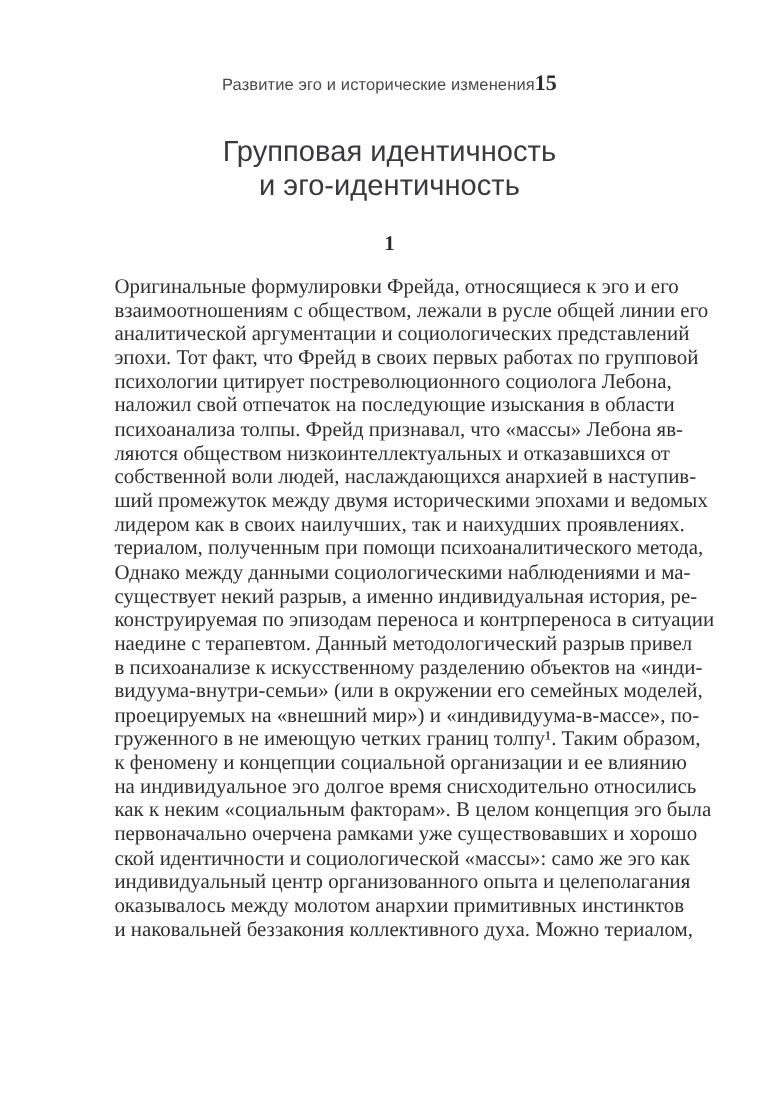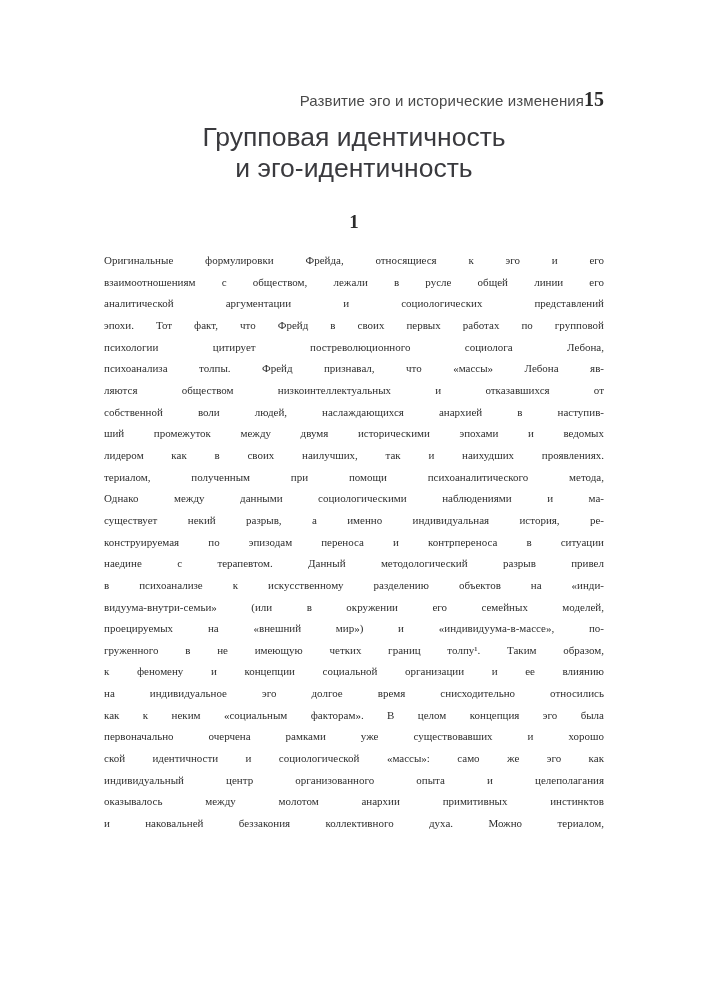--- a/index.html
+++ b/index.html
@@ -14,37 +14,36 @@
     background: #ffffff;
     overflow: hidden;
     font-family: "Liberation Serif", serif;
   }
   .running-row {
     position: absolute;
     left: 104px;
     width: 500px;
     top: 66px;
     display: flex;
-    justify-content: flex-end;
+    justify-content: center;
     align-items: baseline;
   }
   .running-head {
     font-family: "Liberation Sans", sans-serif;
     font-size: 15px;
     line-height: 20px;
     color: #4a4a4a;
     letter-spacing: 0.1px;
   }
   .page-number {
     font-family: "Liberation Serif", serif;
     font-size: 20px;
     line-height: 20px;
     font-weight: 700;
     color: #2b2b2b;
-    margin-top: 23px;
   }
   .chapter-title {
     position: absolute;
     left: 0;
     right: 0;
     top: 122px;
     text-align: center;
     font-family: "Liberation Sans", sans-serif;
     font-size: 26.5px;
     line-height: 31px;
@@ -62,21 +61,21 @@
     line-height: 24px;
     font-weight: 700;
     color: #2b2b2b;
   }
   .body-text {
     position: absolute;
     left: 104px;
     top: 250px;
     width: 500px;
     font-family: "Liberation Serif", serif;
-    font-size: 11px;
+    font-size: 19px;
     color: #2f2f2f;
   }
   .body-line {
     height: 21.66px;
     line-height: 21.66px;
     text-align: justify;
     text-align-last: justify;
     white-space: nowrap;
   }
 </style>
@@ -96,20 +95,21 @@
   </div>
 
   <div class="section-number">1</div>
 
   <div class="body-text">
       <div class="body-line">Оригинальные формулировки Фрейда, относящиеся к эго и его</div>
       <div class="body-line">взаимоотношениям с обществом, лежали в русле общей линии его</div>
       <div class="body-line">аналитической аргументации и социологических представлений</div>
       <div class="body-line">эпохи. Тот факт, что Фрейд в своих первых работах по групповой</div>
       <div class="body-line">психологии цитирует постреволюционного социолога Лебона,</div>
+      <div class="body-line">наложил свой отпечаток на последующие изыскания в области</div>
       <div class="body-line">психоанализа толпы. Фрейд признавал, что «массы» Лебона яв-</div>
       <div class="body-line">ляются обществом низкоинтеллектуальных и отказавшихся от</div>
       <div class="body-line">собственной воли людей, наслаждающихся анархией в наступив-</div>
       <div class="body-line">ший промежуток между двумя историческими эпохами и ведомых</div>
       <div class="body-line">лидером как в своих наилучших, так и наихудших проявлениях.</div>
       <div class="body-line">териалом, полученным при помощи психоаналитического метода,</div>
       <div class="body-line">Однако между данными социологическими наблюдениями и ма-</div>
       <div class="body-line">существует некий разрыв, а именно индивидуальная история, ре-</div>
       <div class="body-line">конструируемая по эпизодам переноса и контрпереноса в ситуации</div>
       <div class="body-line">наедине с терапевтом. Данный методологический разрыв привел</div>

